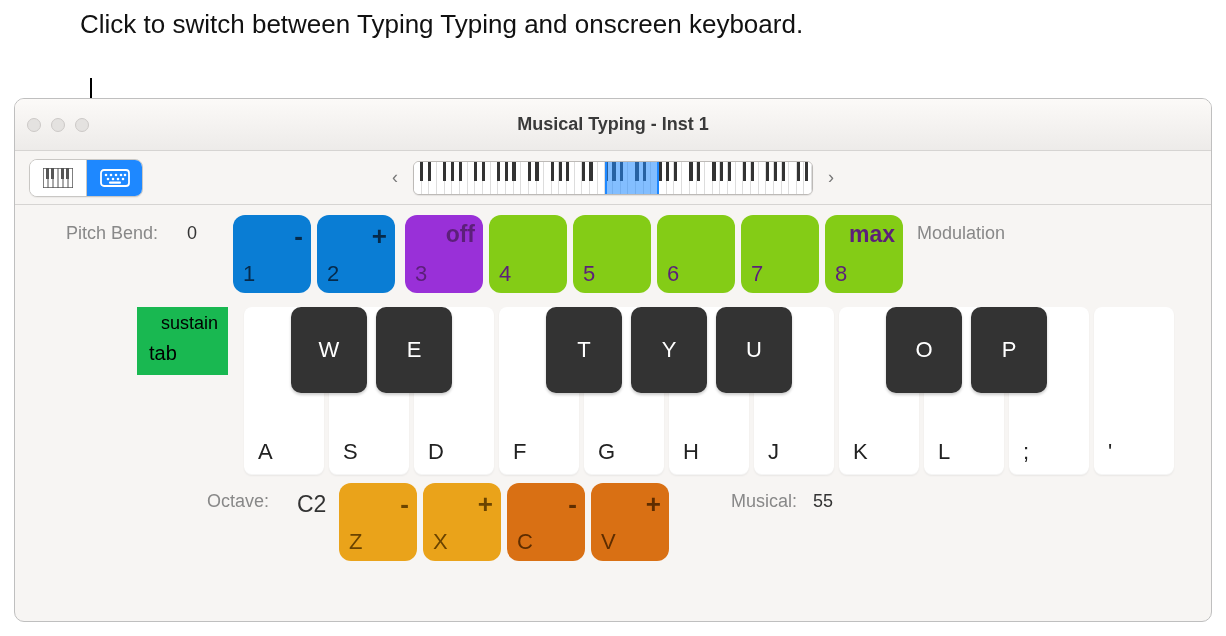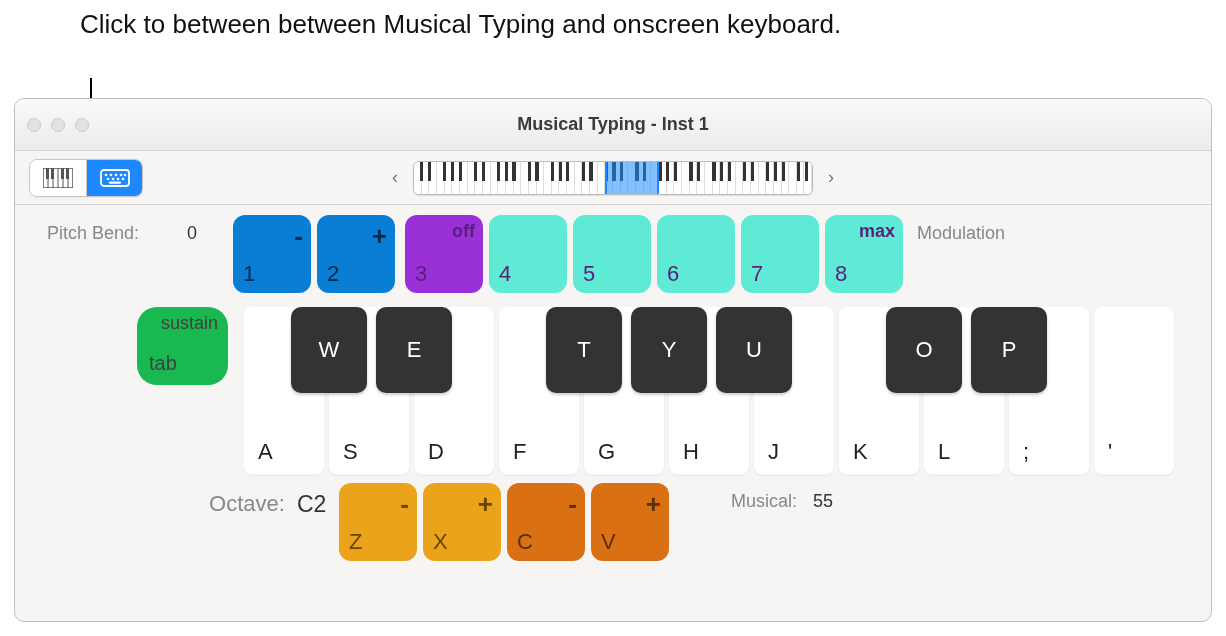--- a/index.html
+++ b/index.html
@@ -128,47 +128,47 @@
     border-right:2px solid #1e88ff;
     z-index:3;
   }
 
   .content {
     padding: 10px 32px 0 32px;
   }
   .row1 { display:flex; align-items:flex-start; gap:10px; margin-bottom:14px;}
   .label { color:#888; font-size:18px; }
   .value { color:#333; font-size:18px; }
-  .pb-label { width:130px; text-align:left; padding-top:8px;}
+  .pb-label { width:130px; text-align:center; padding-top:8px;}
   .pb-value { width:36px; padding-top:8px;}
   .keycap {
     width:78px; height:78px;
     border-radius:12px;
     position:relative;
     color:#111;
     font-size:18px;
   }
-  .keycap .top-lab { position:absolute; top:6px; right:8px; font-size:18px; }
+  .keycap .top-lab { position:absolute; top:6px; right:8px; font-size:23px; }
   .keycap .bot-lab { position:absolute; bottom:6px; left:10px; font-size:22px; }
   .blue { background:#0a7dd4; color:#042a4f; }
   .blue .top-lab { color:#062a4a; font-size:26px; font-weight:600;}
   .blue .bot-lab { color:#062a4a;}
-  .purple { background:#5eead4; color:#5c1f7a; }
+  .purple { background:#84cc16; color:#5c1f7a; }
   .purple .top-lab{ color:#5c1f7a; font-weight:600;}
   .purple .bot-lab{ color:#5c1f7a;}
   .purple.dark { background:#9930d8; }
   .mod-label { color:#888; font-size:18px; margin-left:4px; padding-top:8px;}
 
   .row2 { display:flex; align-items:flex-start; gap:10px; margin-bottom:0px; margin-left:90px;}
   .tabkey {
-    width:138px; height:78px;
-    border-radius:20px;
+    width:138px; height:68px;
+    border-radius:0;
     background:#19b851;
     position:relative;
-    color:#404040;
+    color:#000000;
   }
   .tabkey .top-lab{ position:absolute; top:6px; right:10px; font-size:18px;}
   .tabkey .bot-lab{ position:absolute; bottom:10px; left:12px; font-size:20px;}
 
   .piano-shell {
     position: relative;
     margin-left: 6px;
     height: 168px;
     flex: none;
   }
@@ -191,35 +191,35 @@
     display:flex; align-items:center; justify-content:center;
     z-index:2;
     box-shadow: 0 2px 3px rgba(0,0,0,.2);
   }
   .black-key span { color:#fff; font-size:22px; }
 
   .row3 {
     display:flex; align-items:flex-start; gap:10px;
     margin-top:8px; margin-left:160px;
   }
-  .oct-label { color:#888; font-size:22px; padding-top:8px; width:80px; text-align:center;}
+  .oct-label { color:#888; font-size:18px; padding-top:8px; width:80px; text-align:left;}
   .oct-value { color:#333; font-size:23px; padding-top:8px; width:32px;}
   .amber { background:#eaa31a; }
   .amber .top-lab, .amber .bot-lab { color:#6b4400; }
   .amber .top-lab { font-size:26px; font-weight:600;}
   .orange { background:#d97014; }
   .orange .top-lab, .orange .bot-lab { color:#5e2d00; }
   .orange .top-lab { font-size:26px; font-weight:600;}
   .vel-label { color:#888; font-size:18px; padding-top:8px; margin-left:52px;}
   .vel-value { color:#333; font-size:18px; padding-top:8px; margin-left:6px;}
 </style>
 </head>
 <body>
 
-<div class="callout">Click to between between Musical Typing and onscreen keyboard.</div>
+<div class="callout">Click to switch between Typing Typing and onscreen keyboard.</div>
 <div class="callout-line"></div>
 <div class="callout-brace">
   <div class="stem"></div>
     <div class="bar"></div>
     <div class="tl"></div>
     <div class="tr"></div>
 </div>
 
 <div class="window">
   <div class="titlebar">

